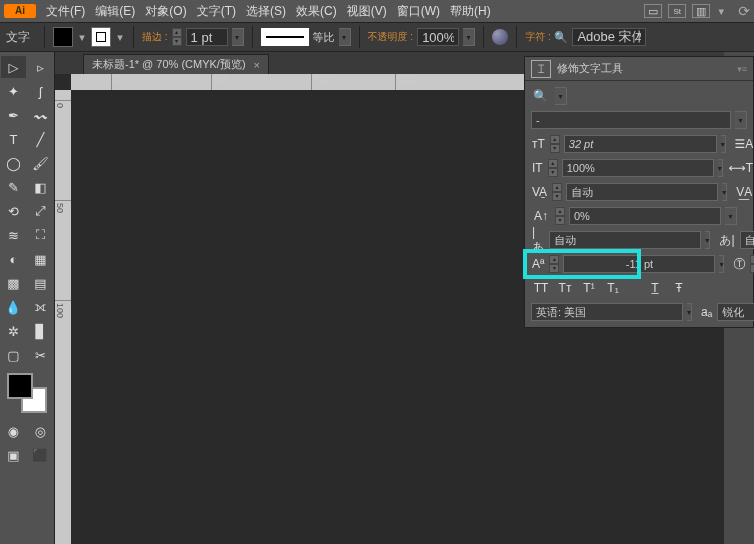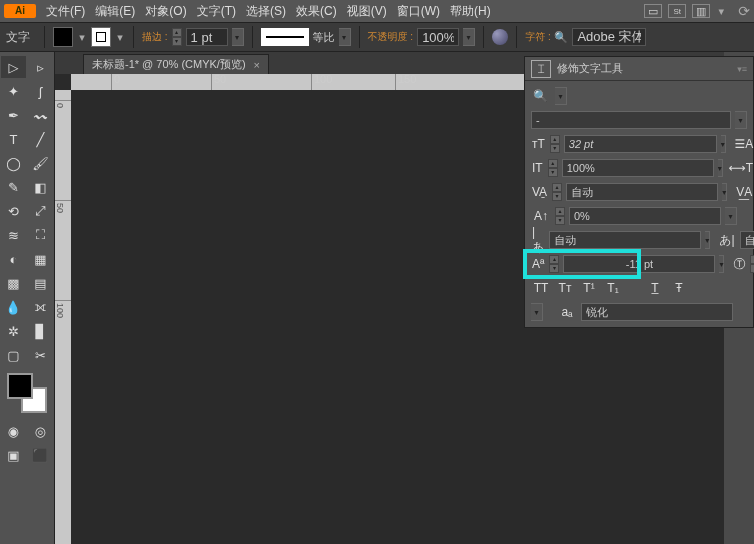--- a/index.html
+++ b/index.html
@@ -268,19 +268,20 @@
     <div class="p-row">
       <span class="p-icon">TT</span>
       <span class="p-icon">Tᴛ</span>
       <span class="p-icon">T¹</span>
       <span class="p-icon">T₁</span>
       <span style="width:14px"></span>
       <span class="p-icon">T̲</span>
       <span class="p-icon">Ŧ</span>
     </div>
     <div class="p-row">
+      <input class="p-input" value="英语: 美国" style="">
         <span class="dd-arrow">▾</span>
       <span style="width:6px"></span>
       <span class="p-icon">aₐ</span>
       <input class="p-input" style="flex: 0 0 48px;" value="锐化">
     </div>
   </div>
 </div>
 
 </body></html>

